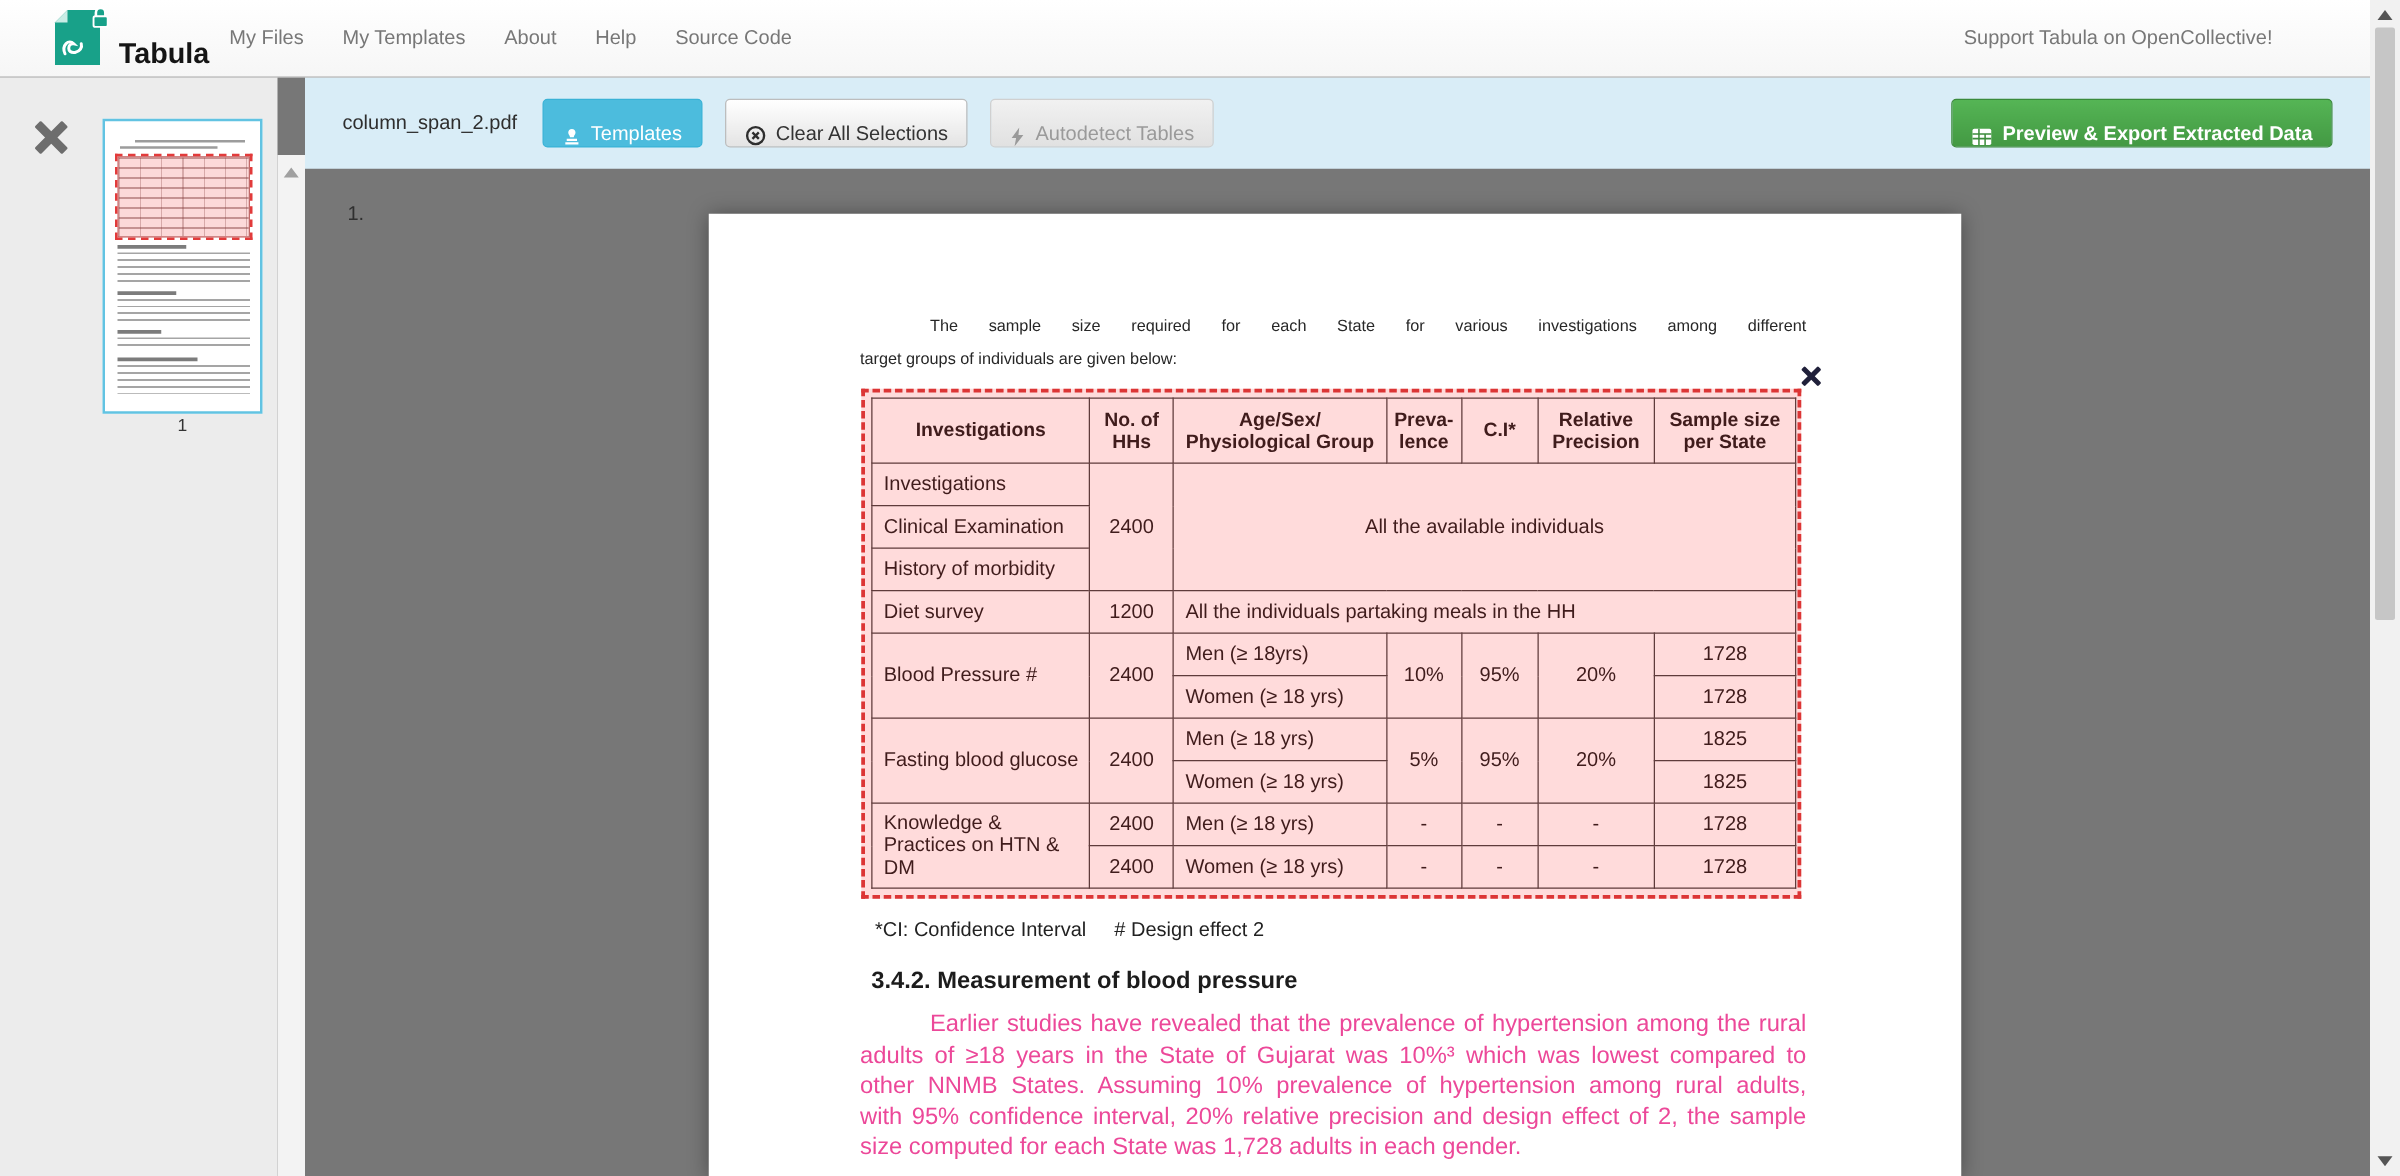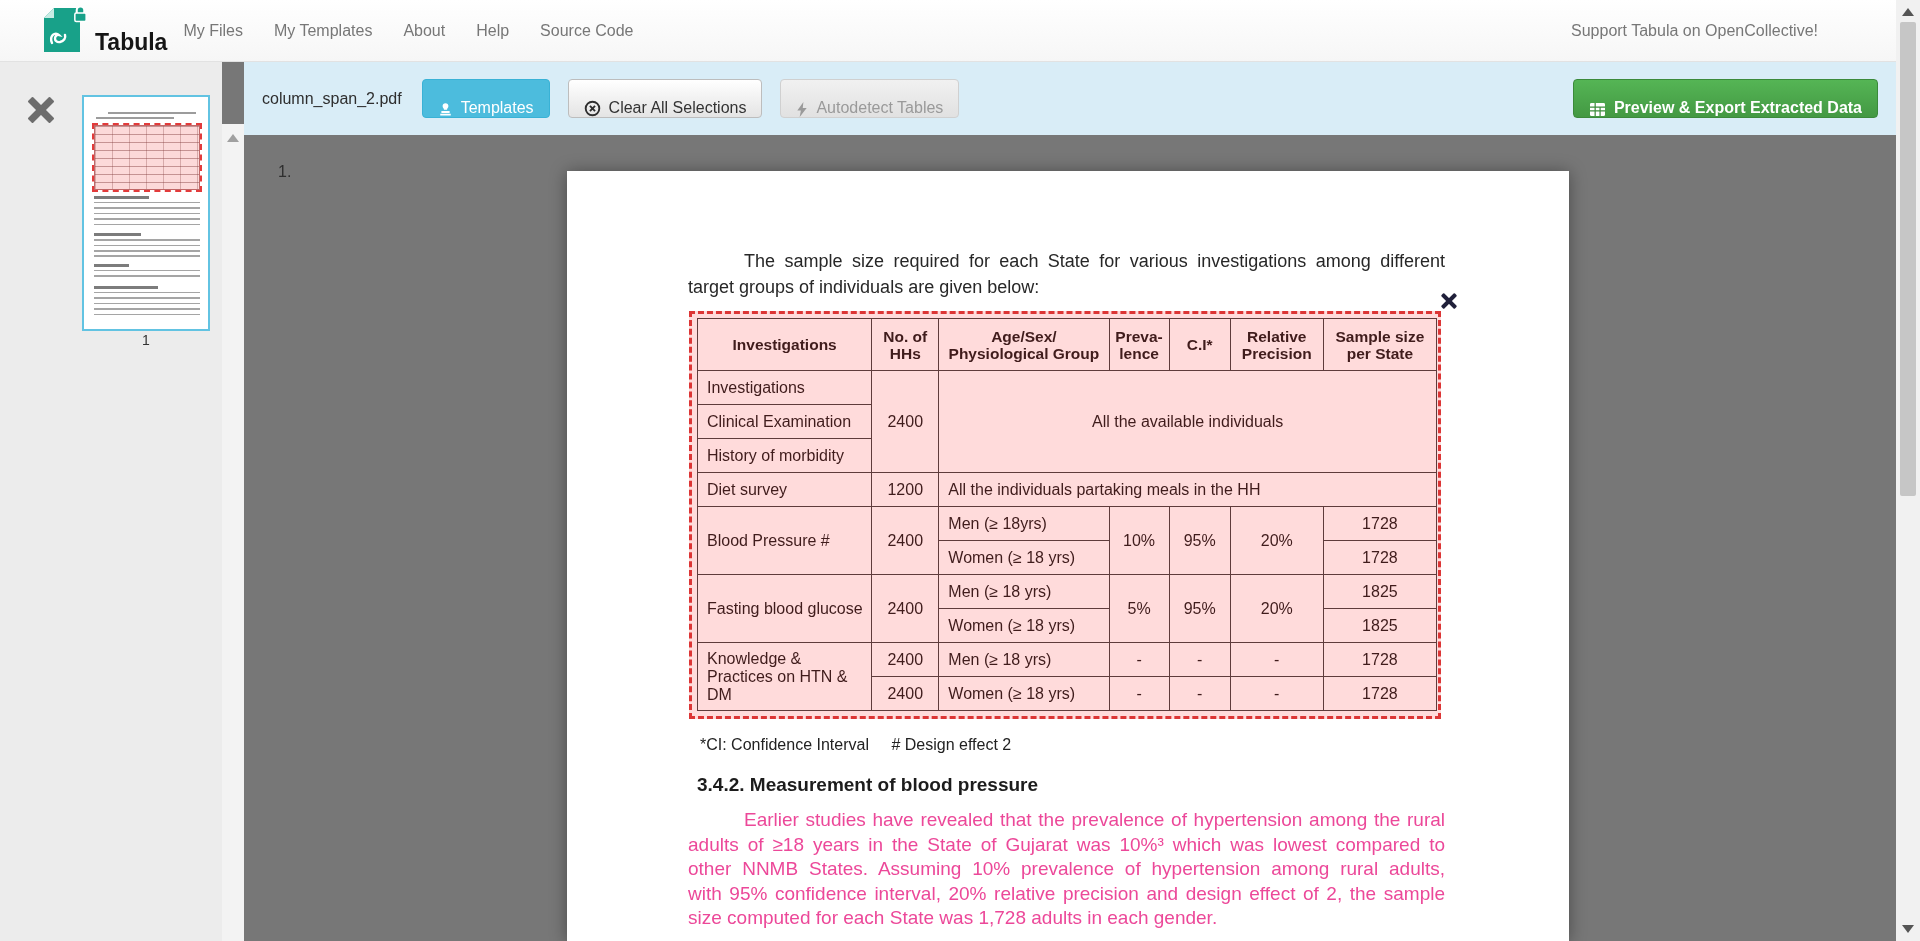--- a/index.html
+++ b/index.html
@@ -14,21 +14,21 @@
   .brand{display:flex;align-items:flex-end;margin-left:42px;gap:11px}
   .logo-wrap{position:relative;width:42px;height:50px}
   .logo-lock{position:absolute;top:-2px;right:-5px}
   .brand-name{font-size:23px;font-weight:bold;color:#151515}
   .nav-links{display:flex;margin-left:16px;gap:31px}
   .nav-link{font-size:16px;color:#777;cursor:pointer;text-decoration:none}
   .support-link{position:absolute;right:78px;font-size:16px;color:#777;cursor:pointer}
   
   .toolbar{position:absolute;left:244px;top:62px;width:1652px;height:73px;
     background:#d9edf7;display:flex;align-items:center;gap:18px;
-    padding:0 18px;box-sizing:border-box;z-index:20}
+    padding:0 30px;box-sizing:border-box;z-index:20}
   .filename{font-size:16px;color:#2e2e2e;margin-right:2px}
   .btn{height:39px;display:inline-flex;align-items:flex-end;gap:8px;padding:0 15px;
     border-radius:4px;font-size:16px;font-family:inherit;cursor:pointer;
     border:1px solid transparent;white-space:nowrap}
   .btn-info{background:#4cbcdd;border-color:#39b2d6;color:#fff}
   .btn-default{background:linear-gradient(#ffffff,#e4e4e4);border-color:#bdbdbd;color:#333}
   .btn-disabled{background:linear-gradient(#f1f1f1,#e1e1e1);border-color:#d0d0d0;color:#9a9a9a;cursor:default}
   .btn-success{background:linear-gradient(#55b555,#439943);border-color:#3b8a3b;color:#fff;font-weight:700;margin-left:auto}
   
   .sidebar{position:absolute;left:0;top:62px;width:222px;height:879px;background:#ececec}
@@ -61,21 +61,21 @@
   .thumb-num{position:absolute;left:82px;top:270px;width:128px;text-align:center;
     font-size:14px;color:#333}
   .sb-scroll{position:absolute;left:222px;top:62px;width:22px;height:879px;background:#f3f3f3}
   .sb-arr-up{position:absolute;left:5px;top:10px;width:0;height:0;
     border-left:6px solid transparent;border-right:6px solid transparent;border-bottom:8px solid #a0a0a0}
   
   .main{position:absolute;left:244px;top:135px;width:1652px;height:806px;background:#777;overflow:hidden}
   .page-label{position:absolute;left:34px;top:28px;font-size:16px;color:#2f2f2f}
   .pdf-page{position:absolute;left:323px;top:36px;width:1002px;height:770px;background:#fff;
     box-shadow:0 1px 16px rgba(0,0,0,.38);cursor:crosshair}
-  .intro{position:absolute;left:121px;top:77px;width:757px;font-size:18px;line-height:26px;color:#272727}
+  .intro{position:absolute;left:121px;top:77px;width:757px;font-size:13px;line-height:26px;color:#272727}
   .jline{text-align:justify;text-align-last:justify}
   .ind{text-indent:56px}
   .doc-table{position:absolute;left:130px;top:147px;width:740px;border-collapse:collapse;table-layout:fixed}
   .doc-table th,.doc-table td{border:1px solid #3c3c3c;font-size:16px;color:#161616;
     vertical-align:middle;padding:1px 5px;text-align:center;overflow:hidden;line-height:18px}
   .doc-table th{font-weight:bold;white-space:pre-line;font-size:15.5px;line-height:17px}
   .doc-table thead tr{height:52px}
   .doc-table tbody tr{height:34px}
   .doc-table td.l{text-align:left;padding-left:9px}
   .selection{position:absolute;left:122px;top:140px;width:752px;height:408px;

